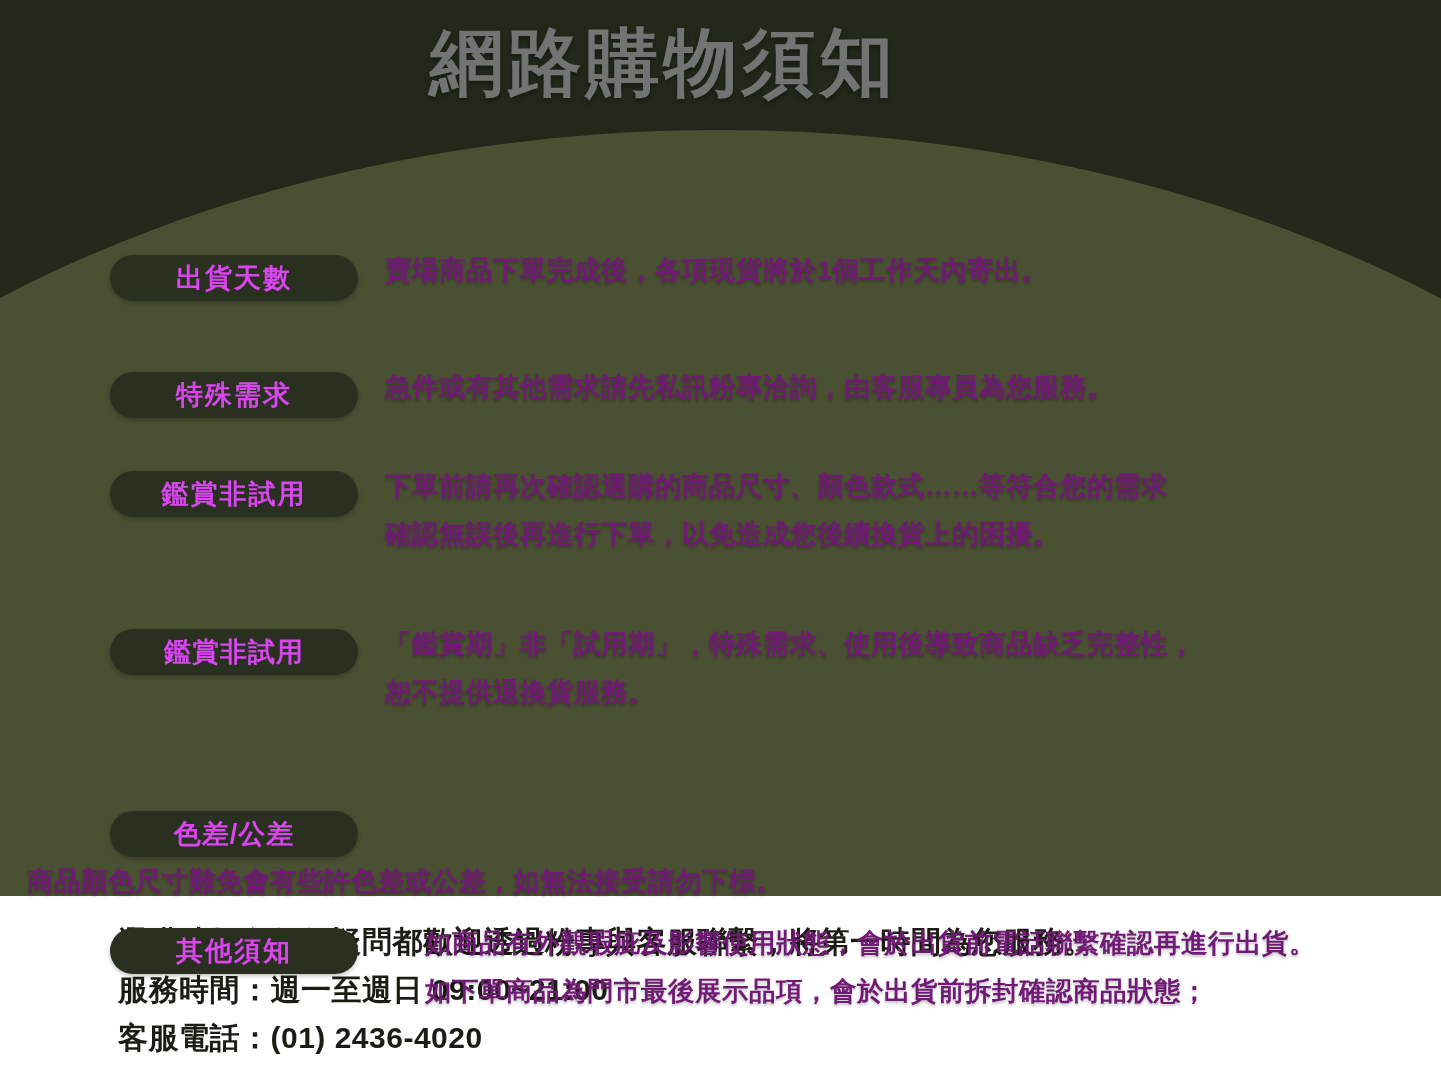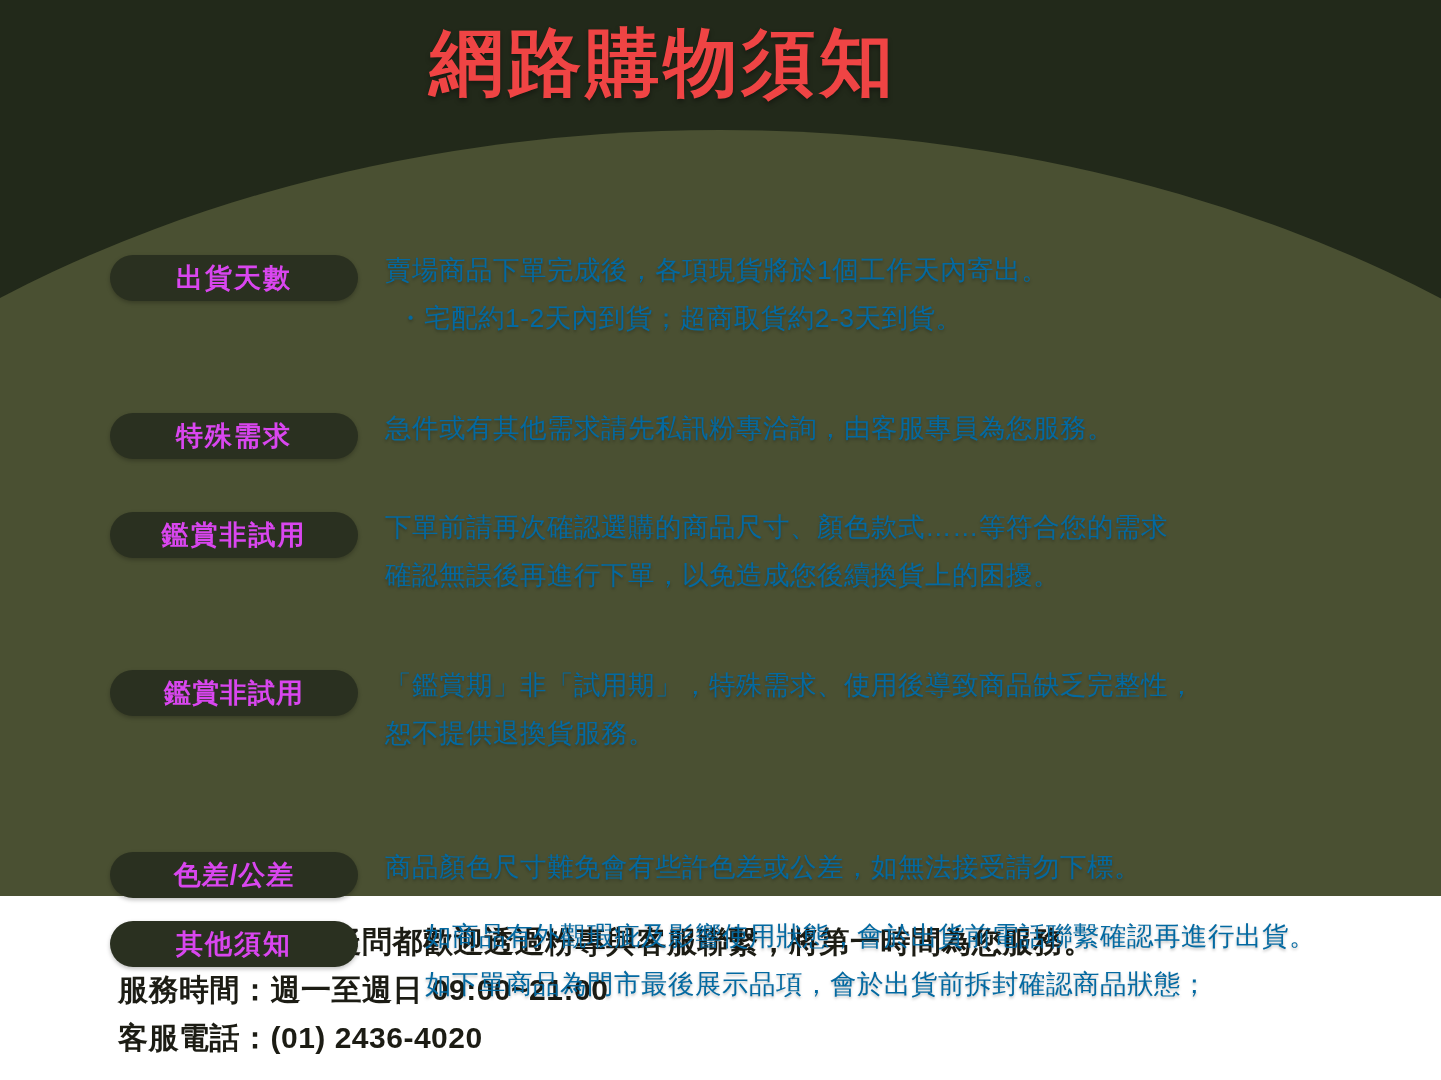--- a/index.html
+++ b/index.html
@@ -39,21 +39,21 @@
     background:#4a5032;
     border-radius:50% 50% 0 0 / 42% 42% 0 0;
   }
 
   
   .title {
     position:absolute;
     left:0; top:22px;
     width:1327px;
     text-align:center;
-    color:#ef4444;
+    color:#737373;
     font-size:74px;
     font-weight:bold;
     letter-spacing:4px;
     line-height:1.1;
     text-shadow:0 3px 5px rgba(0,0,0,.35);
     z-index:5;
   }
 
   
   .rows {
@@ -84,36 +84,36 @@
     align-items:center;
     justify-content:center;
     box-shadow:0 2px 4px rgba(0,0,0,.25);
   }
 
   .pill.wide  { letter-spacing:1px; }
 
   .body {
     flex:1 1 auto;
     margin-left:27px;
-    color:#0369a1;
+    color:#701a75;
     font-size:26.5px;
-    font-weight:normal;
+    font-weight:bold;
     line-height:48px;
     letter-spacing:.5px;
     text-shadow:0 2px 3px rgba(0,0,0,.25);
   }
   .body .ln { display:block; white-space:nowrap; }
   .body .ln.indent { padding-left:12px; }
 
   
   .row.r1 { margin-top:0px; }
   .row.r2 { margin-top:62px; }
   .row.r3 { margin-top:44px; }
   .row.r4 { margin-top:62px; }
-  .row.r5 { margin-top:86px; }
+  .row.r5 { margin-top:86px;flex-direction:column; }
   .row.r6 { margin-top:14px;gap:40px; }
 
   
   .row .pill { margin-top:9px; }
 
   
   .footer {
     position:absolute;
     left:0; top:896px;
     width:1441px;
@@ -141,21 +141,20 @@
   </div>
 
   <div class="title">網路購物須知</div>
 
   <div class="rows">
 
     <div class="row r1">
       <div class="pill">出貨天數</div>
       <div class="body">
         <span class="ln">賣場商品下單完成後，各項現貨將於1個工作天內寄出。</span>
-        <span class="ln indent">・宅配約1-2天內到貨；超商取貨約2-3天到貨。</span>
       </div>
     </div>
 
     <div class="row r2">
       <div class="pill">特殊需求</div>
       <div class="body">
         <span class="ln">急件或有其他需求請先私訊粉專洽詢，由客服專員為您服務。</span>
       </div>
     </div>
 

